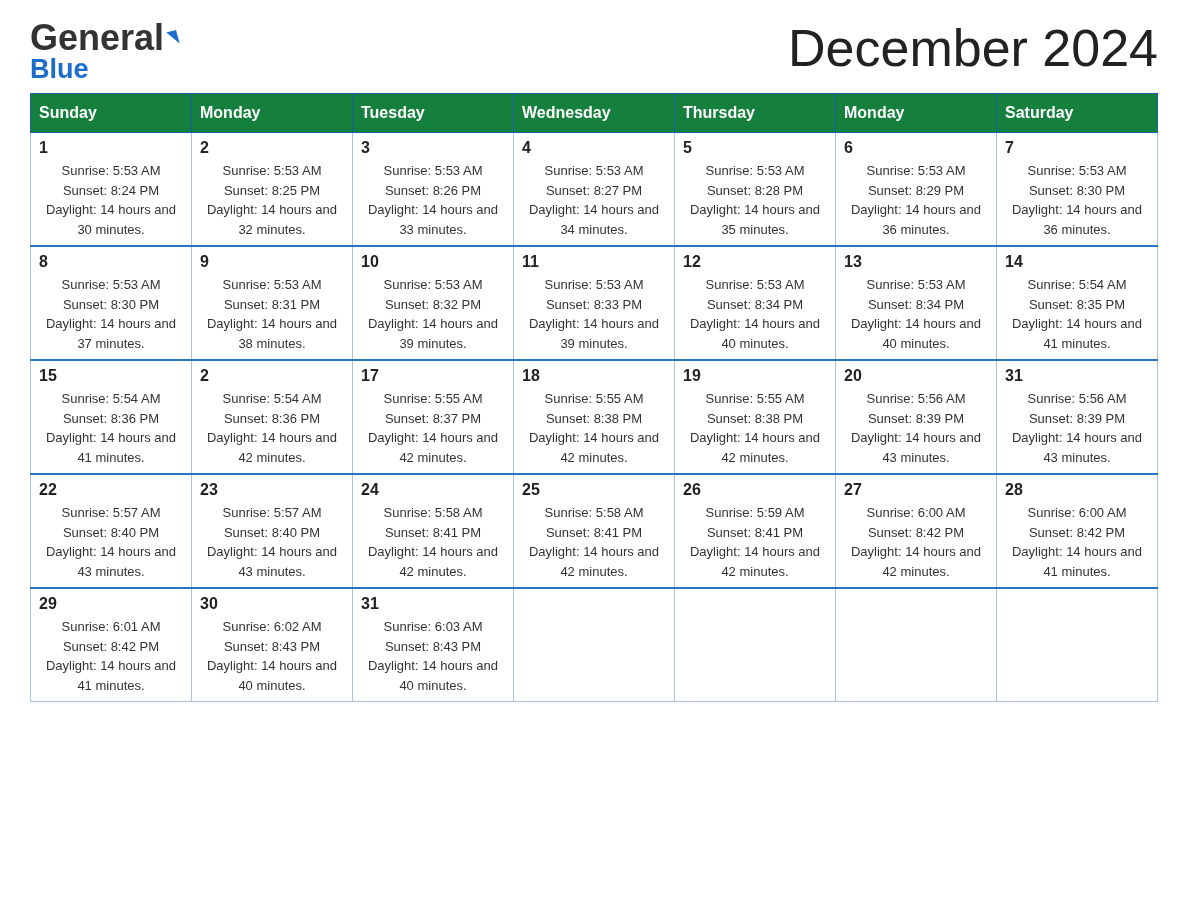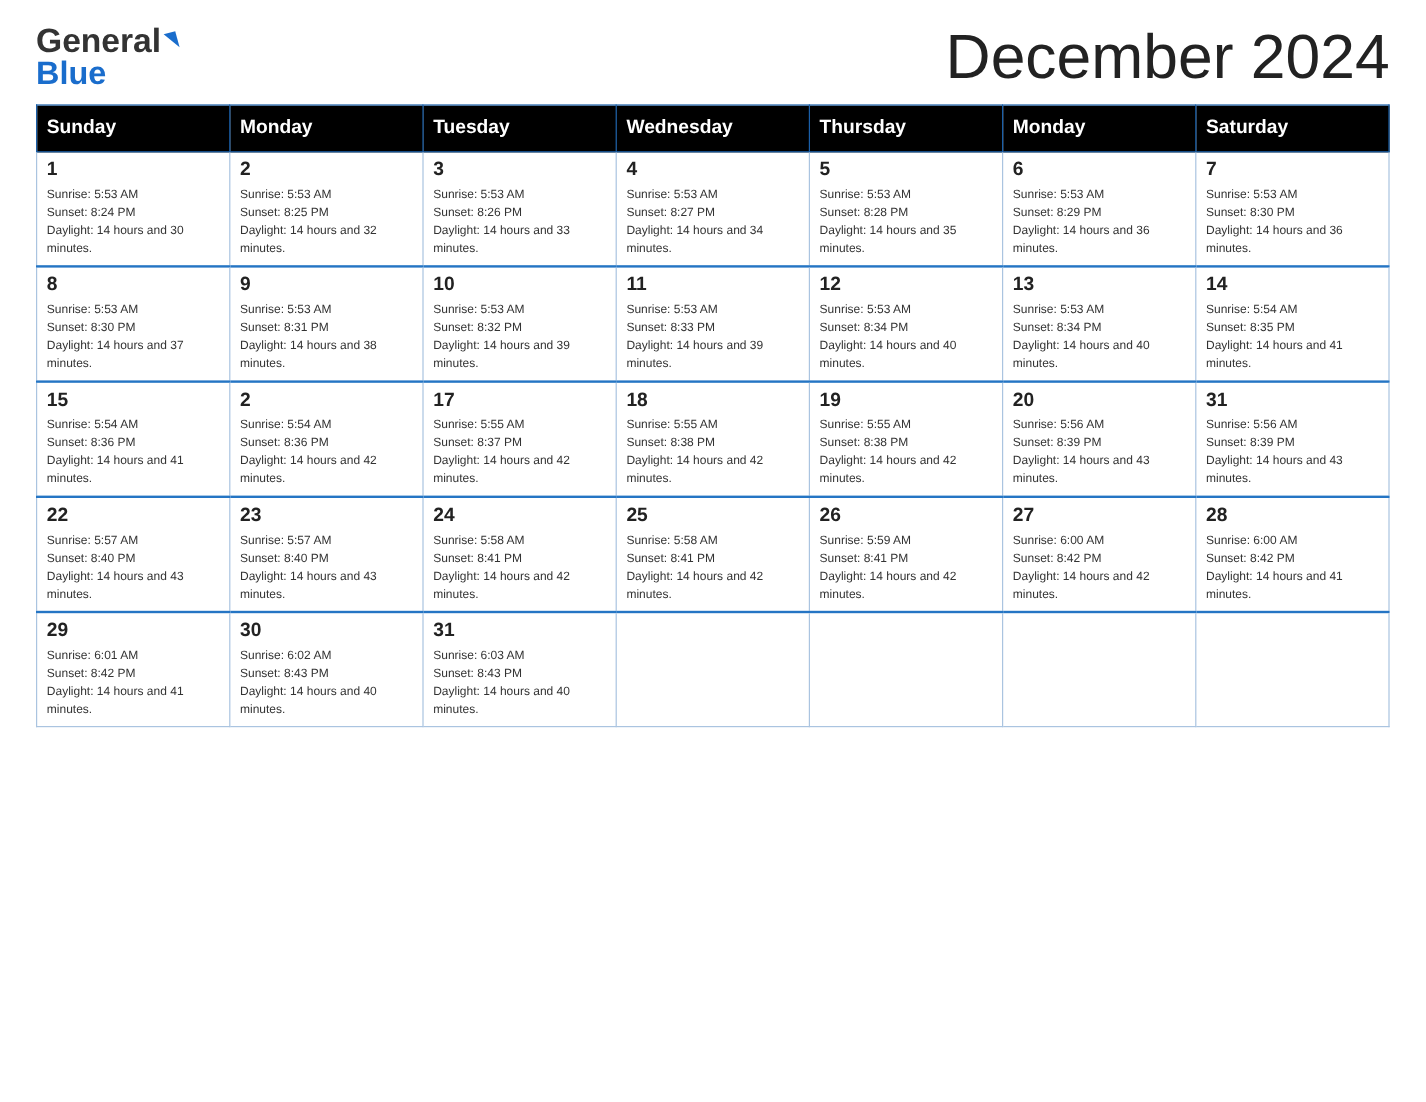--- a/index.html
+++ b/index.html
@@ -15,21 +15,21 @@
       justify-content: space-between;
       align-items: flex-start;
       margin-bottom: 10px;
     }
     .logo {
       display: flex;
       flex-direction: column;
       align-items: flex-start;
     }
     .logo-general {
-      font-size: 28px;
+      font-size: 36px;
       font-weight: bold;
       color: #333;
       line-height: 1;
     }
     .logo-blue {
       font-size: 27px;
       font-weight: bold;
       color: #1a6dcc;
       line-height: 1;
     }
@@ -60,21 +60,21 @@
     .location-title {
       font-size: 22px;
       color: #444;
     }
     .calendar {
       width: 100%;
       border-collapse: collapse;
       margin-top: 10px;
     }
     .calendar th {
-      background-color: #000000;
+      background-color: #15803d;
       color: #fff;
       font-size: 16px;
       font-weight: bold;
       padding: 10px 8px;
       text-align: left;
       border: 1px solid #1a5fa8;
     }
     .calendar td {
       border: 1px solid #aac4e0;
       vertical-align: top;
@@ -82,23 +82,24 @@
       width: 14.28%;
       min-height: 100px;
     }
     .day-number {
       font-size: 16px;
       font-weight: bold;
       color: #222;
       margin-bottom: 4px;
     }
     .day-info {
-      font-size: 10px;
+      font-size: 13px;
       color: #333;
       line-height: 1.5;
+      text-align: center;
     }
     .empty-cell {
       background: #fff;
     }
     .row-border-top td {
       border-top: 2px solid #2575c4;
     }
   </style>
 </head>
 <body>

